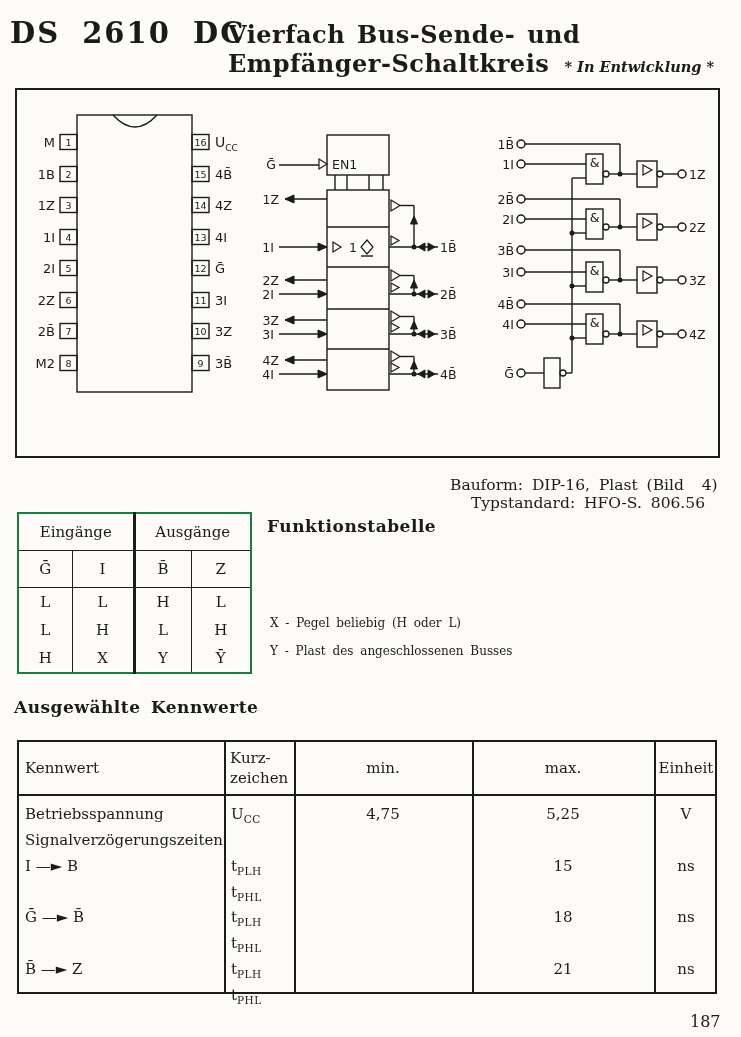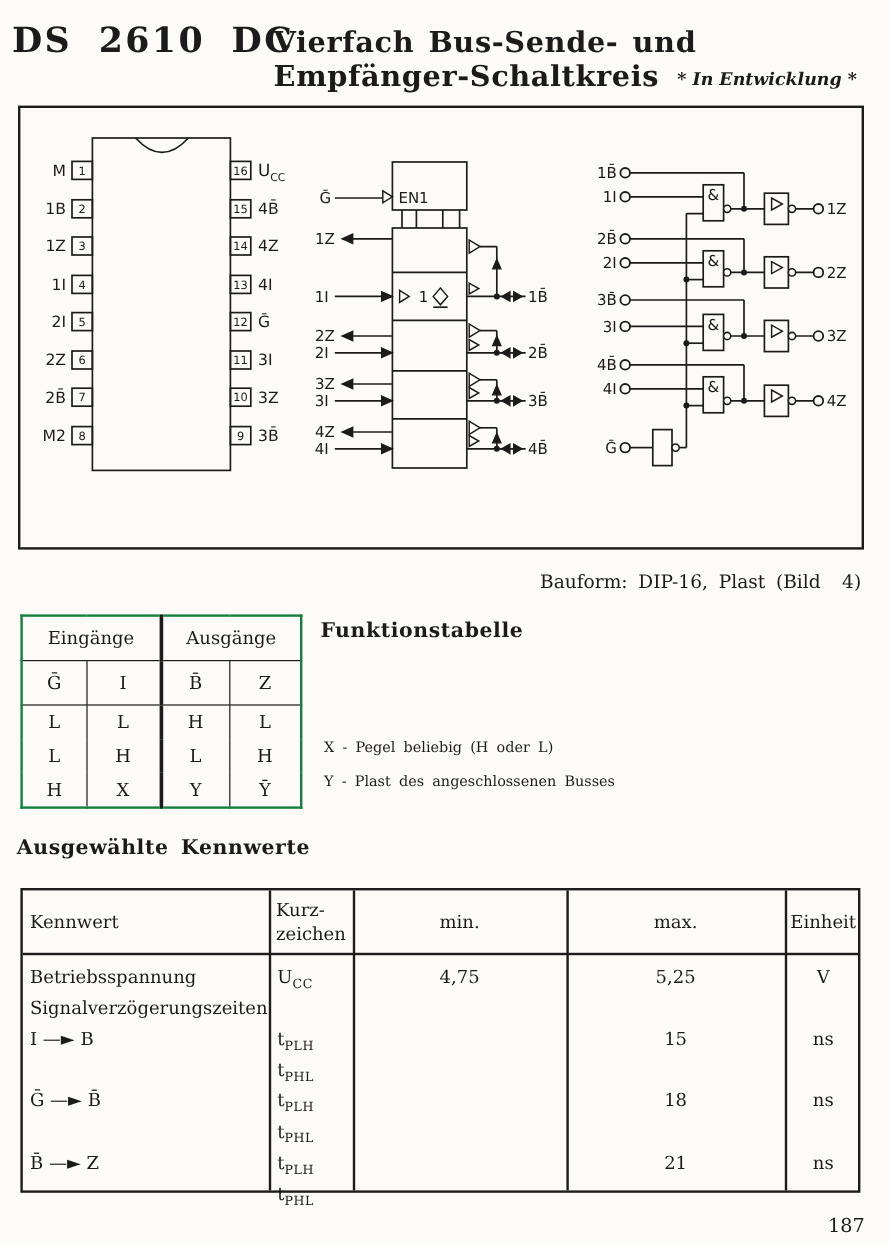--- a/index.html
+++ b/index.html
@@ -299,20 +299,21 @@
         <circle class="bub" cx="643" cy="244" r="3"></circle>
           <line x1="646" y1="244" x2="661" y2="244"></line>
           <circle class="term" cx="665" cy="244" r="4"></circle>
         <text class="sig" x="672" y="248.5">4Z</text>
       </g>
     </svg>
   </div>
 
   <div class="abs caption caption-right" style="left:450px;top:476px;">
     <span>Bauform: DIP-16, Plast (Bild  4)</span>
+    <span style="margin-left:21px">Typstandard: HFO-S. 806.56</span>
   </div>
 
   <table class="ftable abs" style="left:17px;top:512px;">
     <colgroup>
         <col style="width:54px">
         <col style="width:62px">
         <col style="width:57px">
         <col style="width:60px">
       </colgroup>
     <tbody>

